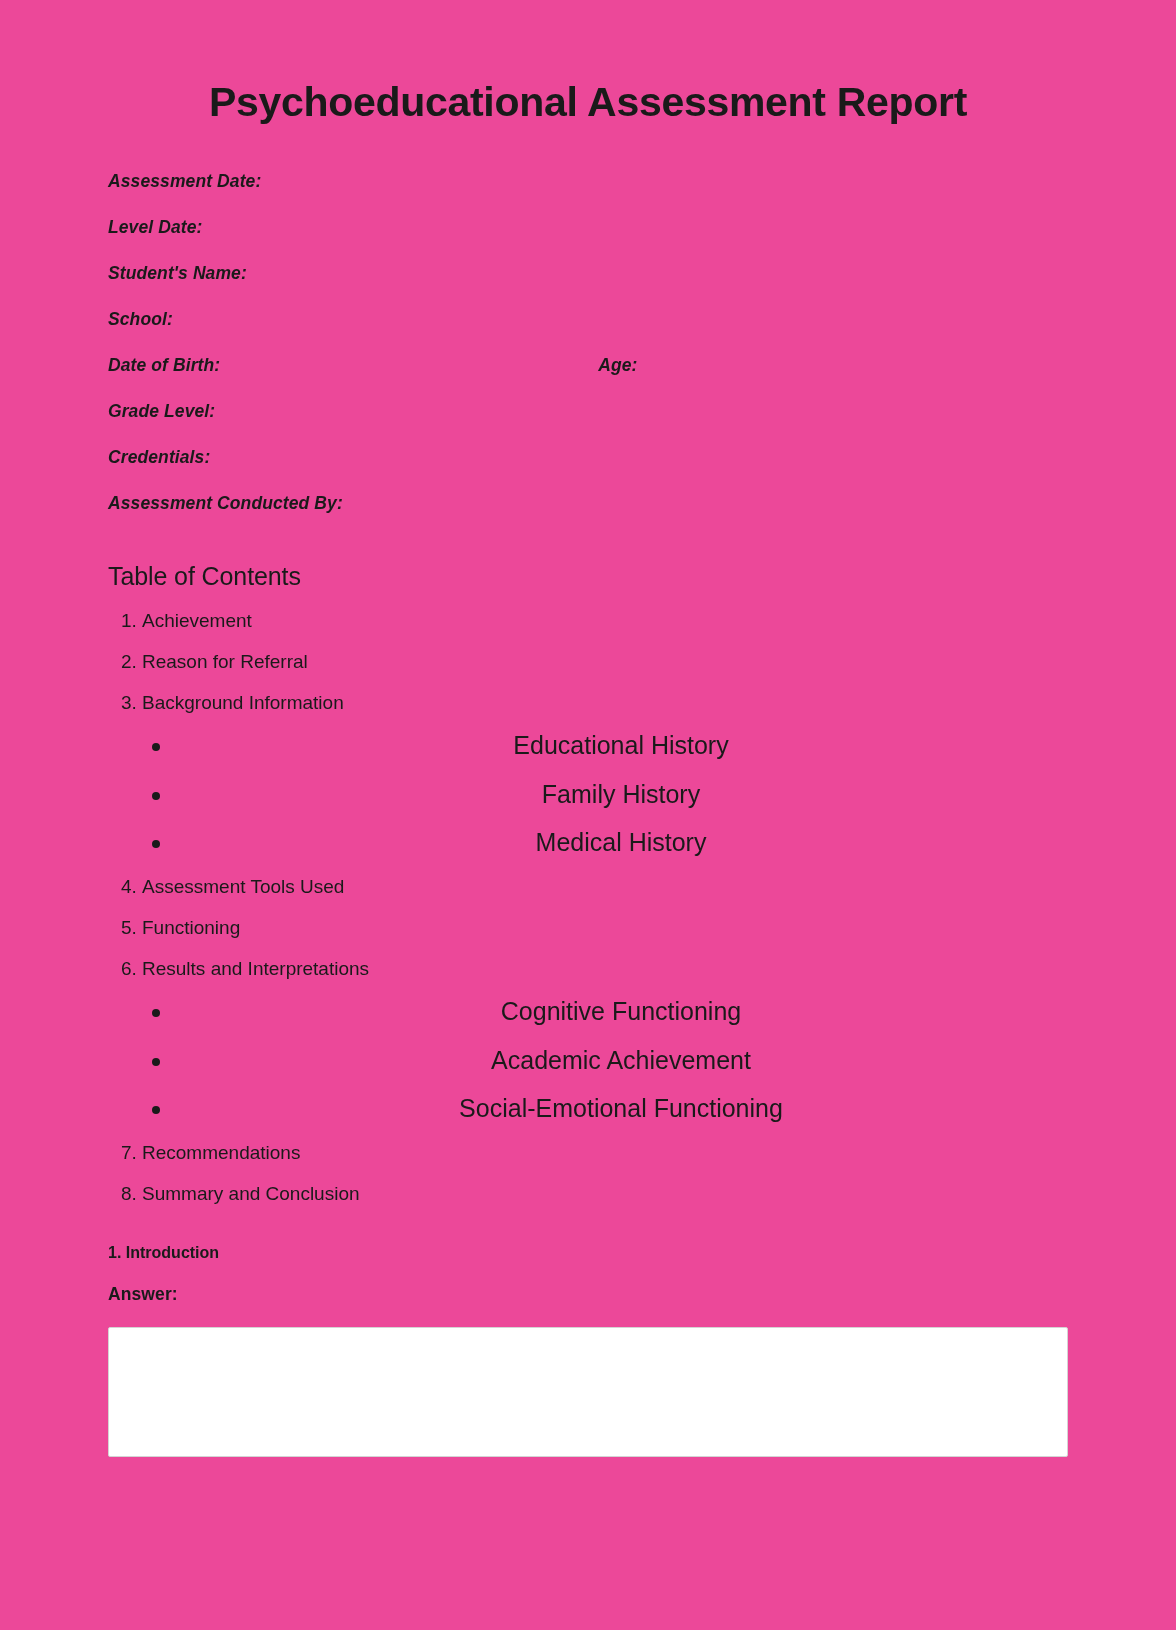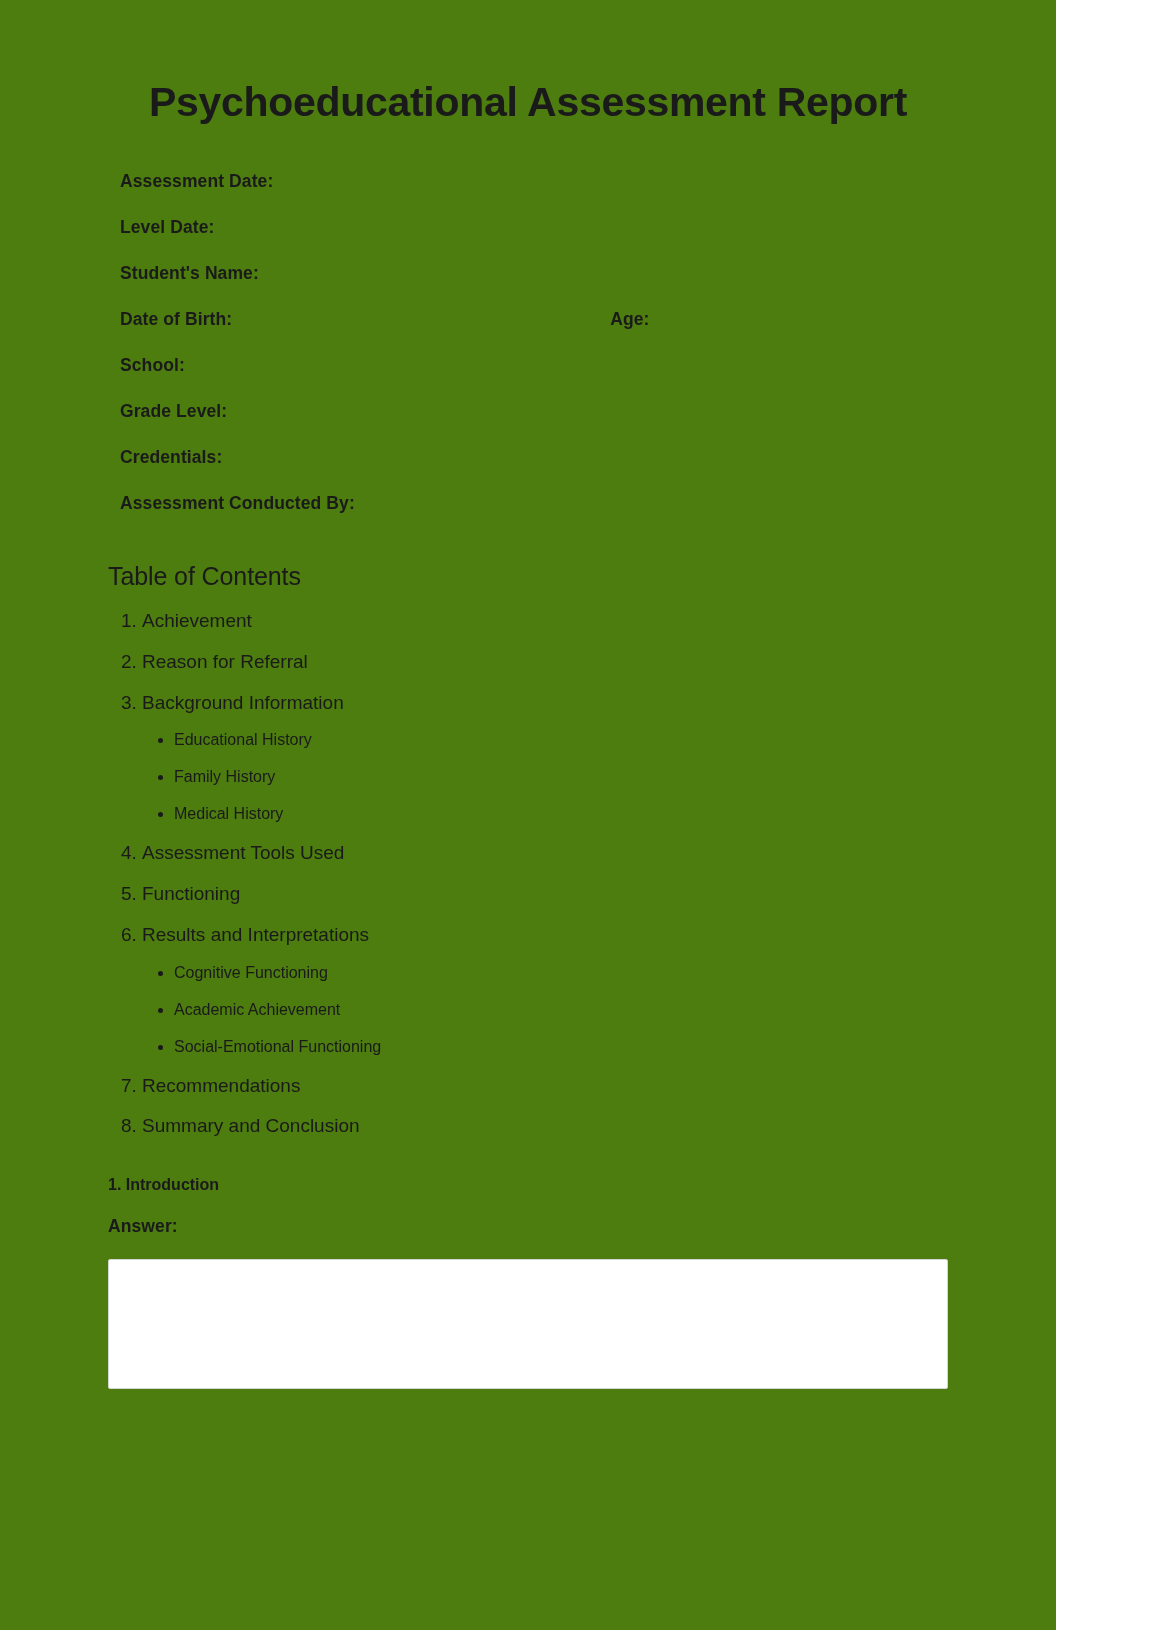--- a/index.html
+++ b/index.html
@@ -8,38 +8,39 @@
     background: #ffffff;
   }
   body {
     width: 1176px;
     min-height: 1630px;
     font-family: "Liberation Sans", sans-serif;
     color: #1a1a1a;
     -webkit-font-smoothing: antialiased;
   }
   .page {
-    width: 1056px;
+    width: 1176px;
     min-height: 1630px;
     box-sizing: border-box;
     padding: 78px 108px 40px 108px;
-    background: #4d7c0f;
+    background: #ec4899;
     position: relative;
   }
   .doc-title {
     font-size: 41px;
     font-weight: bold;
     text-align: center;
     letter-spacing: -0.3px;
     color: #1a1a1a;
     margin: 0 0 44px 0;
     line-height: 1.2;
   }
   .fields {
-    margin: 12px;
+    margin: 0;
+    font-style: italic;
   }
   .field-row {
     display: flex;
     align-items: baseline;
     margin-bottom: 25px;
     min-height: 20px;
   }
   .field-label {
     font-size: 17.5px;
     font-weight: bold;
@@ -74,24 +75,25 @@
     line-height: 1.25;
     margin-bottom: 17px;
     color: #1a1a1a;
   }
   ul.toc-sub {
     margin: 16px 0 6px 0;
     padding-left: 32px;
     list-style-type: disc;
   }
   ul.toc-sub > li {
-    font-size: 16px;
+    font-size: 25px;
     line-height: 1.25;
     margin-bottom: 17px;
     color: #1a1a1a;
+    text-align: center;
   }
   .subsection-heading {
     font-size: 16px;
     font-weight: bold;
     color: #1a1a1a;
     margin: 38px 0 22px 0;
   }
   .answer-label {
     font-size: 17.5px;
     font-weight: bold;
@@ -132,34 +134,34 @@
       <span class="field-label">Level Date:</span>
       <span class="field-value"></span>
     </div>
 
     <div class="field-row">
       <span class="field-label">Student's Name:</span>
       <span class="field-value"></span>
     </div>
 
     <div class="field-row">
+      <span class="field-label">School:</span>
+      <span class="field-value"></span>
+    </div>
+
+    <div class="field-row">
       <span class="field-label">Date of Birth:</span>
       <span class="field-value"></span>
       <span class="field-second">
         <span class="field-label">Age:</span>
         <span class="field-value"></span>
       </span>
     </div>
 
     <div class="field-row">
-      <span class="field-label">School:</span>
-      <span class="field-value"></span>
-    </div>
-
-    <div class="field-row">
       <span class="field-label">Grade Level:</span>
       <span class="field-value"></span>
     </div>
 
     <div class="field-row">
       <span class="field-label">Credentials:</span>
       <span class="field-value"></span>
     </div>
 
     <div class="field-row">

